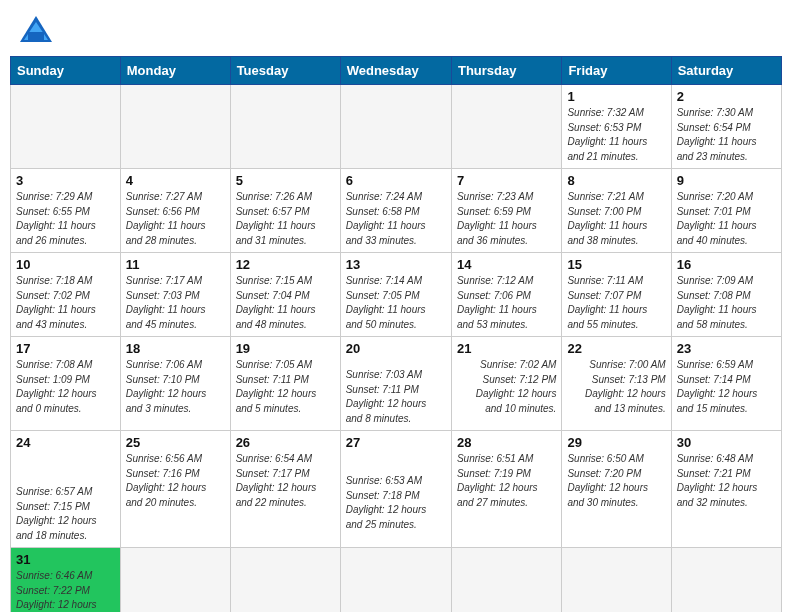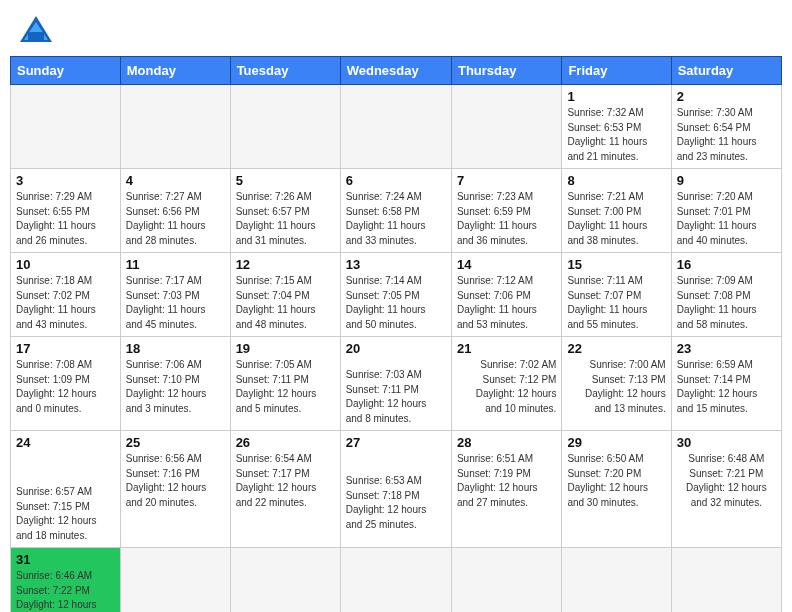--- a/index.html
+++ b/index.html
@@ -47,21 +47,21 @@
     .location {
       font-size: 15px;
       color: #555;
     }
     .calendar {
       width: 100%;
       border-collapse: collapse;
       border: 1px solid #ccc;
     }
     .calendar th {
-      background-color: #3b82f6;
+      background-color: #0369a1;
       color: #fff;
       font-size: 13px;
       font-weight: 600;
       padding: 6px 6px;
       text-align: left;
       border: 1px solid #1a4a99;
     }
     .calendar td {
       border: 1px solid #ccc;
       vertical-align: top;
@@ -79,20 +79,21 @@
       font-size: 13px;
       font-weight: 700;
       display: block;
       margin-bottom: 2px;
       color: #111;
     }
     .day-info {
       font-size: 10px;
       color: #333;
       line-height: 1.45;
+      font-style: italic;
     }
     .last-row td {
       background: #f5f5f5;
     }
     .last-row td.has-data {
       background: #22c55e;
     }
   </style>
 </head>
 <body>
@@ -339,21 +340,21 @@
         </td>
         <td>
           <span class="day-num">29</span>
           <div class="day-info" style="white-space: pre-line;">Sunrise: 6:50 AM
 Sunset: 7:20 PM
 Daylight: 12 hours
 and 30 minutes.</div>
         </td>
         <td>
           <span class="day-num">30</span>
-          <div class="day-info" style="white-space: pre-line; text-align: center;">Sunrise: 6:48 AM
+          <div class="day-info" style="white-space: pre-line;">Sunrise: 6:48 AM
 Sunset: 7:21 PM
 Daylight: 12 hours
 and 32 minutes.</div>
         </td>
       </tr>
       <tr class="last-row">
         <td class="has-data">
           <span class="day-num">31</span>
           <div class="day-info" style="white-space: pre-line;">Sunrise: 6:46 AM
 Sunset: 7:22 PM

